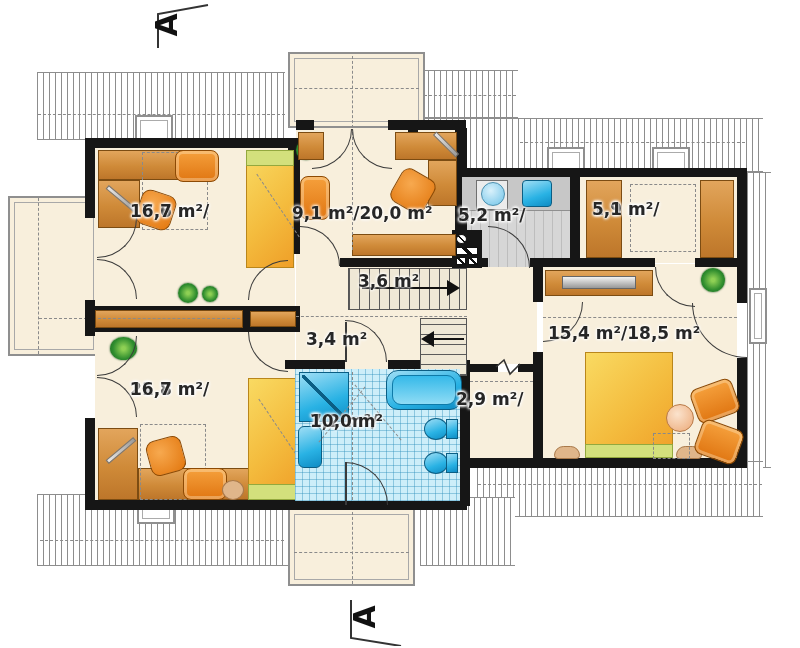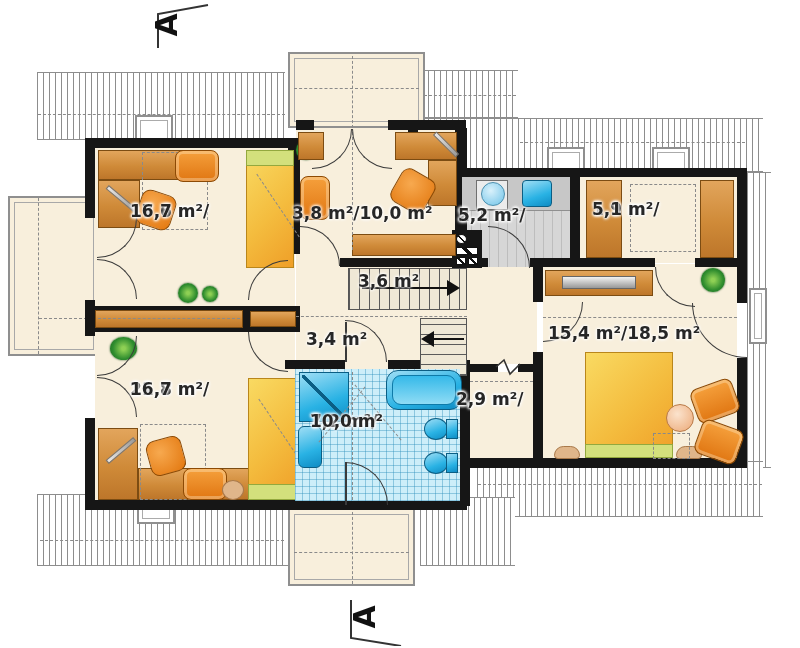--- a/index.html
+++ b/index.html
@@ -254,21 +254,21 @@
   <div class="arc tr" style="left:345px;top:320px;width:42px;height:42px;"></div>
   <div class="leaf" style="left:345px;top:322px;width:2px;height:40px;"></div>
   <div class="arc tr" style="left:345px;top:462px;width:43px;height:43px;"></div>
   <div class="leaf" style="left:345px;top:462px;width:2px;height:43px;"></div>
 
   <div class="lbl" style="left:130px;top:200px;width:140px;">
     <span class="ln">17,6 m²/</span>
     <span class="ln">16,7 m²</span>
   </div>
   <div class="lbl" style="left:292px;top:202px;width:176px;">
-    <span class="ln">3,8 m²/10,0 m²</span>
+    <span class="ln">9,1 m²/20,0 m²</span>
   </div>
   <div class="lbl" style="left:458px;top:204px;width:110px;">
     <span class="ln">2,1 m²/</span>
     <span class="ln">5,2 m²</span>
   </div>
   <div class="lbl" style="left:592px;top:198px;width:116px;">
     <span class="ln">1,9 m²/</span>
     <span class="ln">5,1 m²</span>
   </div>
   <div class="lbl bg" style="left:354px;top:270px;">

